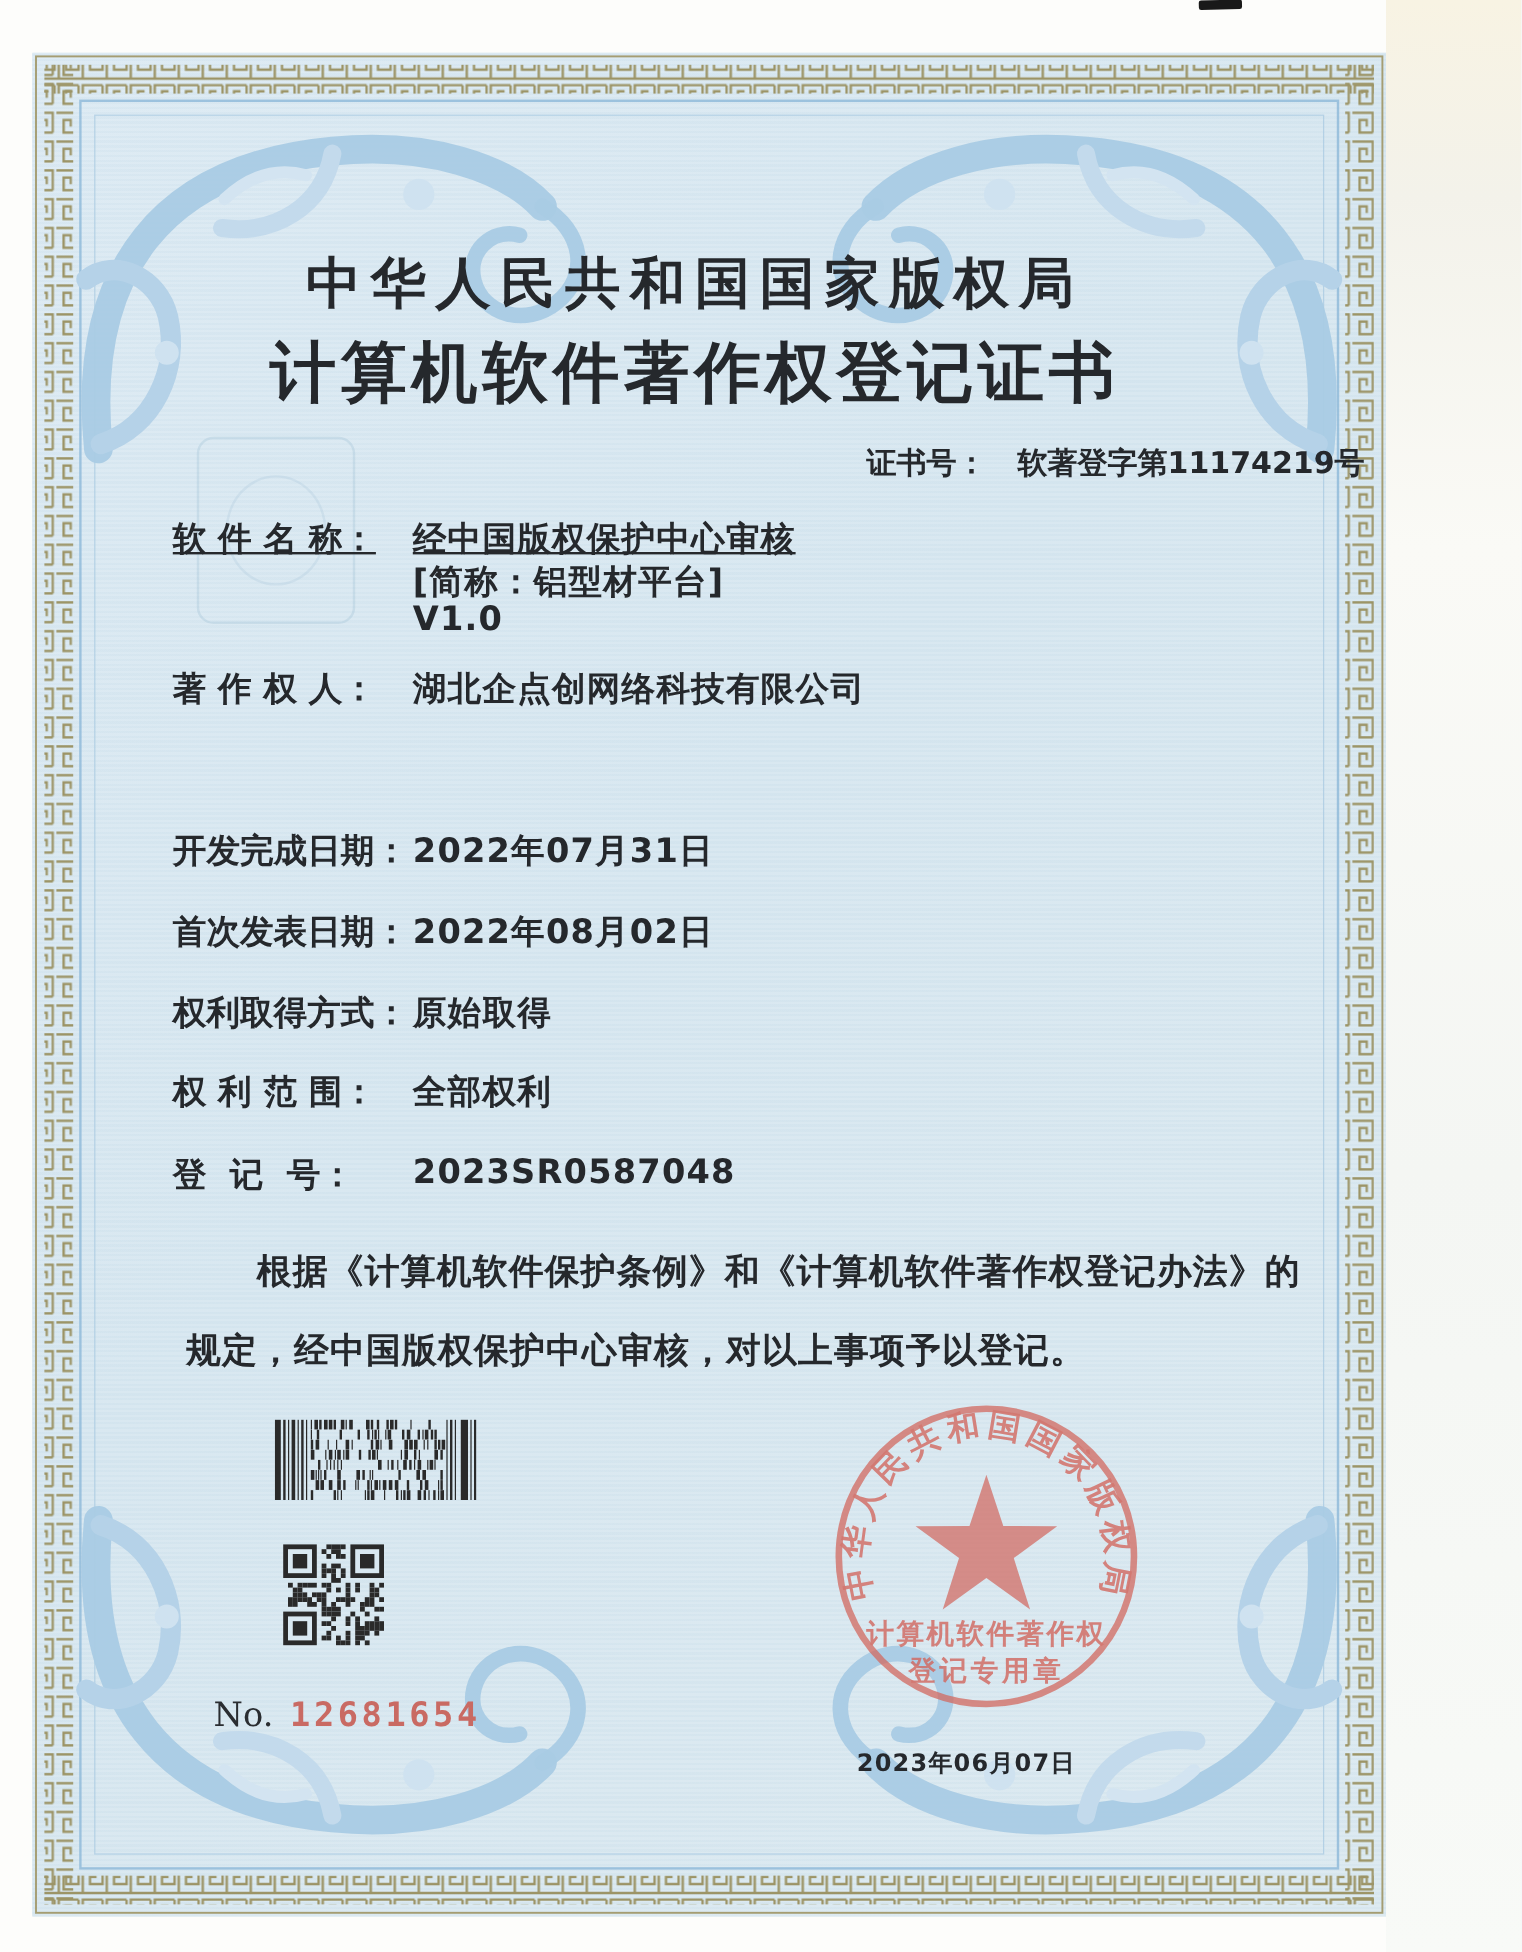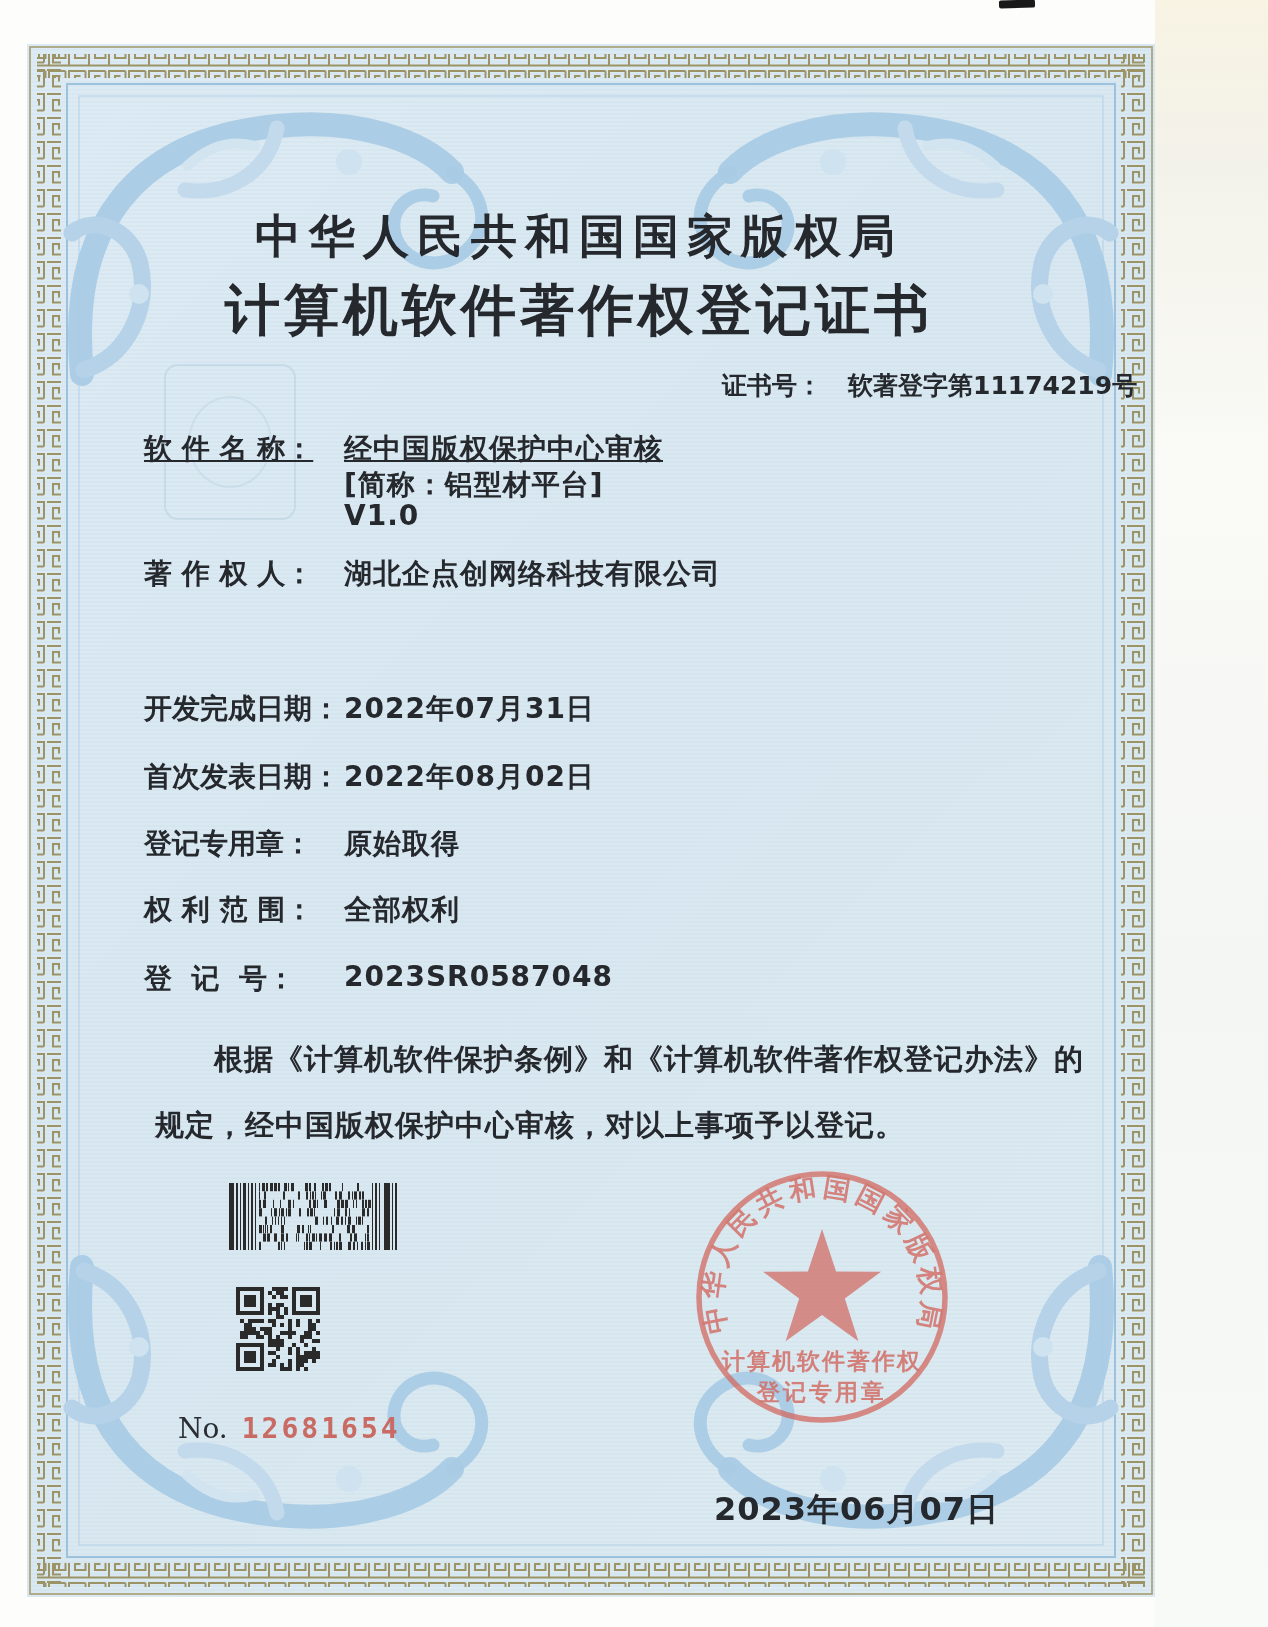--- a/index.html
+++ b/index.html
@@ -32,21 +32,21 @@
   .y-owner{top:511px;} .y-dev{top:646px;} .y-pub{top:714px;}
   .y-acq{top:781px;} .y-scope{top:847px;} .y-reg{top:916px;}
   .stmt{position:absolute;font-size:29px;font-weight:700;white-space:pre;letter-spacing:1px;}
   .s1{left:187px;top:996px;} .s2{left:112px;top:1062px;margin-left:16px;}
   .barcode{position:absolute;left:202px;top:1139px;width:168px;height:67px;}
   .qrcode{position:absolute;left:207px;top:1241px;width:88px;height:88px;}
   .seal{position:absolute;left:655px;top:1113px;width:280px;height:280px;opacity:0.88;}
   .serial{position:absolute;left:151px;top:1368px;font-size:28px;}
   .serial .no{font-family:"DejaVu Serif",serif;color:#2a2d31;}
   .serial .num{font-family:"DejaVu Sans Mono",monospace;color:#c96a63;letter-spacing:3px;margin-left:14px;font-weight:700;}
-  .issue-date{position:absolute;left:687px;top:1444px;font-size:32px;font-weight:700;letter-spacing:1px;}
+  .issue-date{position:absolute;left:687px;top:1412px;font-size:20px;font-weight:700;letter-spacing:1px;}
   .seal text{font-family:"DejaVu Sans",sans-serif;}
 </style>
 </head>
 <body>
 
 <div class="scan">
   <div class="right-strip"></div>
   <div class="artifact a1"></div>
 
   <div class="cert">
@@ -98,21 +98,21 @@
 
     <div class="flabel y-owner">著 作 权 人：</div>
     <div class="fvalue y-owner">湖北企点创网络科技有限公司</div>
 
     <div class="flabel y-dev">开发完成日期：</div>
     <div class="fvalue y-dev">2022年07月31日</div>
 
     <div class="flabel y-pub">首次发表日期：</div>
     <div class="fvalue y-pub">2022年08月02日</div>
 
-    <div class="flabel y-acq">登记专用章：</div>
+    <div class="flabel y-acq">权利取得方式：</div>
     <div class="fvalue y-acq">原始取得</div>
 
     <div class="flabel y-scope">权 利 范 围：</div>
     <div class="fvalue y-scope">全部权利</div>
 
     <div class="flabel y-reg">登  记  号：</div>
     <div class="fvalue y-reg">2023SR0587048</div>
 
     <div class="stmt s1">根据《计算机软件保护条例》和《计算机软件著作权登记办法》的</div>
     <div class="stmt s2">规定，经中国版权保护中心审核，对以上事项予以登记。</div>

